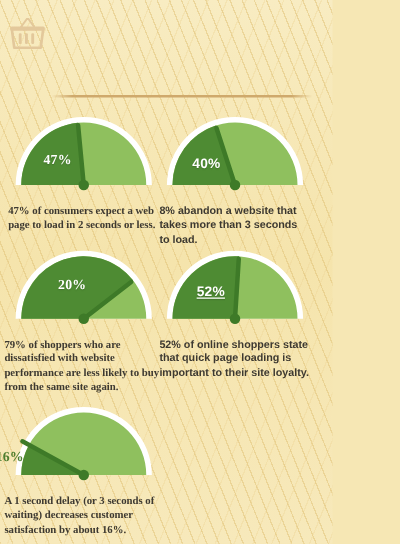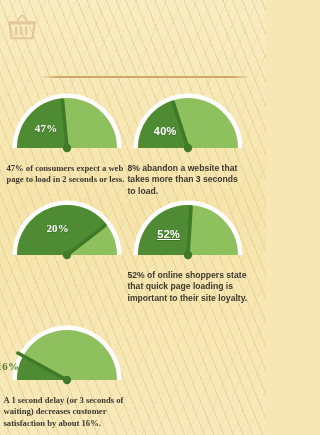--- a/index.html
+++ b/index.html
@@ -139,20 +139,21 @@
       <div class="gauge-wrap">
           <svg class="gauge-svg" width="112" height="66" viewBox="0 0 112 66">
             <path d="M 56 60 L 1.5 59.99999999999999 A 54.5 54.5 0 0 1 110.5 60 Z" fill="#ffffff"></path>
             <path d="M 56 60 L 6 59.99999999999999 A 50 50 0 0 1 106 60 Z" fill="#8fc05e"></path>
             <path d="M 56 60 L 6 59.99999999999999 A 50 50 0 0 1 95.50775061878453 29.354647317351187 Z" fill="#4e8b33"></path>
             <line x1="56" y1="60" x2="93.92744059403314" y2="30.580461424657138" stroke="#3e7a28" stroke-width="3.6" stroke-linecap="round"></line>
             <circle cx="56" cy="60" r="4.2" fill="#3e7a28"></circle>
           </svg>
           <div class="pct-inside" style="left: 46.4303px; top: 26.5096px;">20%</div>
         </div>
+      <div class="caption wide">79% of shoppers who are dissatisfied with website performance are less likely to buy from the same site again.</div>
     </div>
 
     <div class="cell col-r row-2">
       <div class="gauge-wrap">
           <svg class="gauge-svg" width="112" height="66" viewBox="0 0 112 66">
             <path d="M 56 60 L 1.5 59.99999999999999 A 54.5 54.5 0 0 1 110.5 60 Z" fill="#ffffff"></path>
             <path d="M 56 60 L 6 59.99999999999999 A 50 50 0 0 1 106 60 Z" fill="#8fc05e"></path>
             <path d="M 56 60 L 6 59.99999999999999 A 50 50 0 0 1 59.13952597646568 10.098663578586425 Z" fill="#4e8b33"></path>
             <line x1="56" y1="60" x2="59.01394493740705" y2="12.094717035442969" stroke="#3e7a28" stroke-width="3.6" stroke-linecap="round"></line>
             <circle cx="56" cy="60" r="4.2" fill="#3e7a28"></circle>

